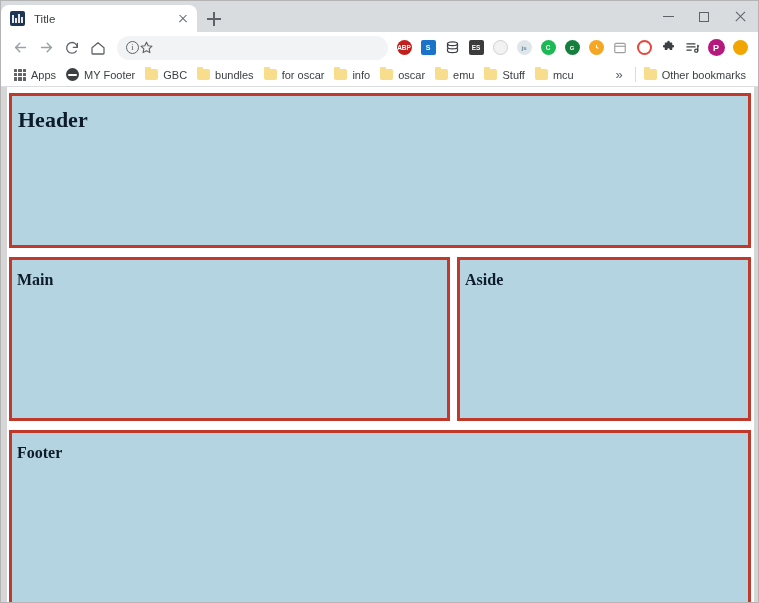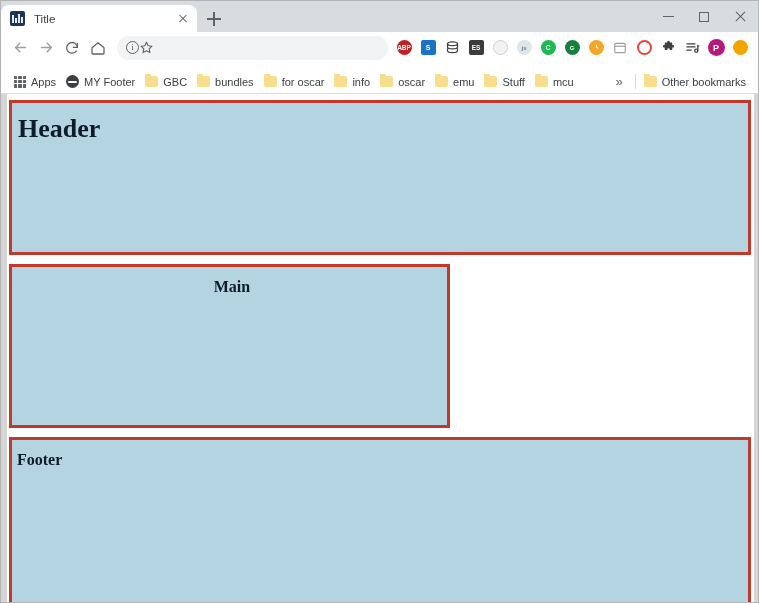--- a/index.html
+++ b/index.html
@@ -221,21 +221,20 @@
     height: 24px;
     background: #ffffff;
     display: flex;
     align-items: center;
     padding: 0 6px 0 9px;
     flex: 0 0 auto;
     border-bottom: 1px solid #dadce0;
     font-size: 11px;
     color: #3c4043;
     position: relative;
-    margin-top: 7px;
   }
   .bm {
     display: flex; align-items: center;
     gap: 5px;
     padding: 2px 6px 2px 4px;
     cursor: pointer;
     white-space: nowrap;
     flex: 0 0 auto;
   }
   .bm-folder {
@@ -286,21 +285,21 @@
   }
 
   .box {
     background: #b3d4e0;
     border: 3px solid #c0392b;
     position: relative;
   }
 
   .box h1 {
     font-family: "Liberation Serif", serif;
-    font-size: 26px;
+    font-size: 22px;
     font-weight: bold;
     color: #0d1b2a;
     padding: 13px 0 0 6px;
     line-height: 1;
   }
   .box h3 {
     font-family: "Liberation Serif", serif;
     font-size: 16px;
     font-weight: bold;
     color: #0d1b2a;
@@ -308,21 +307,20 @@
     line-height: 1;
   }
 
   #header-box { height: 155px; }
 
   .mid-row {
     display: flex;
     gap: 7px;
     margin-top: 9px;
     height: 164px;
-    text-align: center;
   }
   #main-box    { flex: 0 0 441px; }
   #article-box { flex: 0 0 143px; }
   #footer-box  { margin-top: 9px; height: 180px; }
 
   
   .right-edge {
     position: absolute;
     right: 0; top: 0; bottom: 0;
     width: 4px;
@@ -558,20 +556,23 @@
         <h1>Header</h1>
       </section>
 
       <div class="mid-row">
 
         <section class="box" id="main-box">
           <h3>Main</h3>
         </section>
 
 
+        <section class="box" id="aside-box" style="flex:1 1 auto">
+          <h3>Aside</h3>
+        </section>
       </div>
 
       <section class="box" id="footer-box">
         <h3>Footer</h3>
       </section>
 
     </div>
     <div class="right-edge"></div>
   </div>
 

